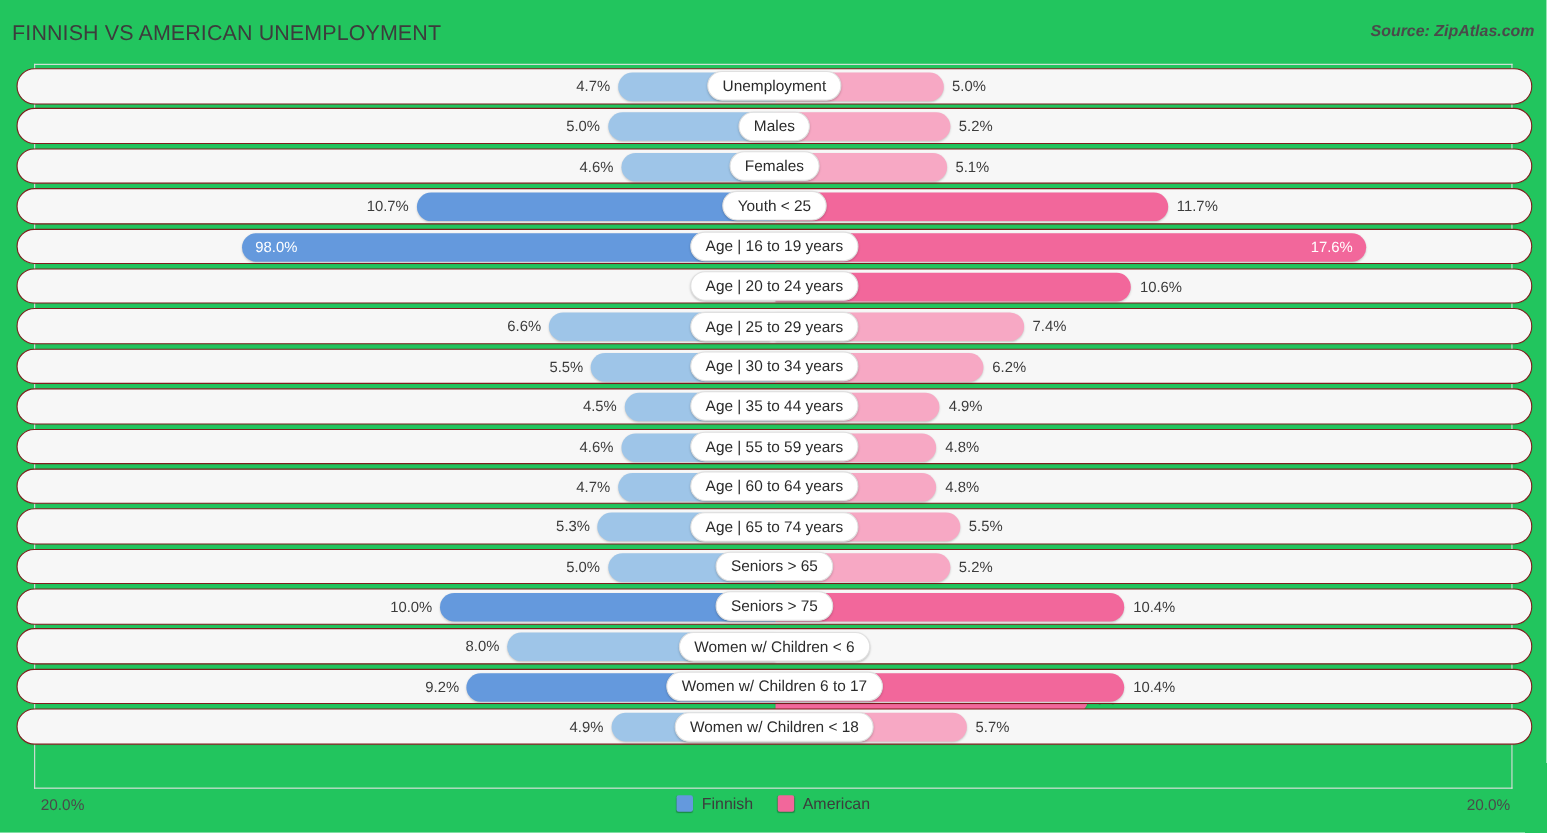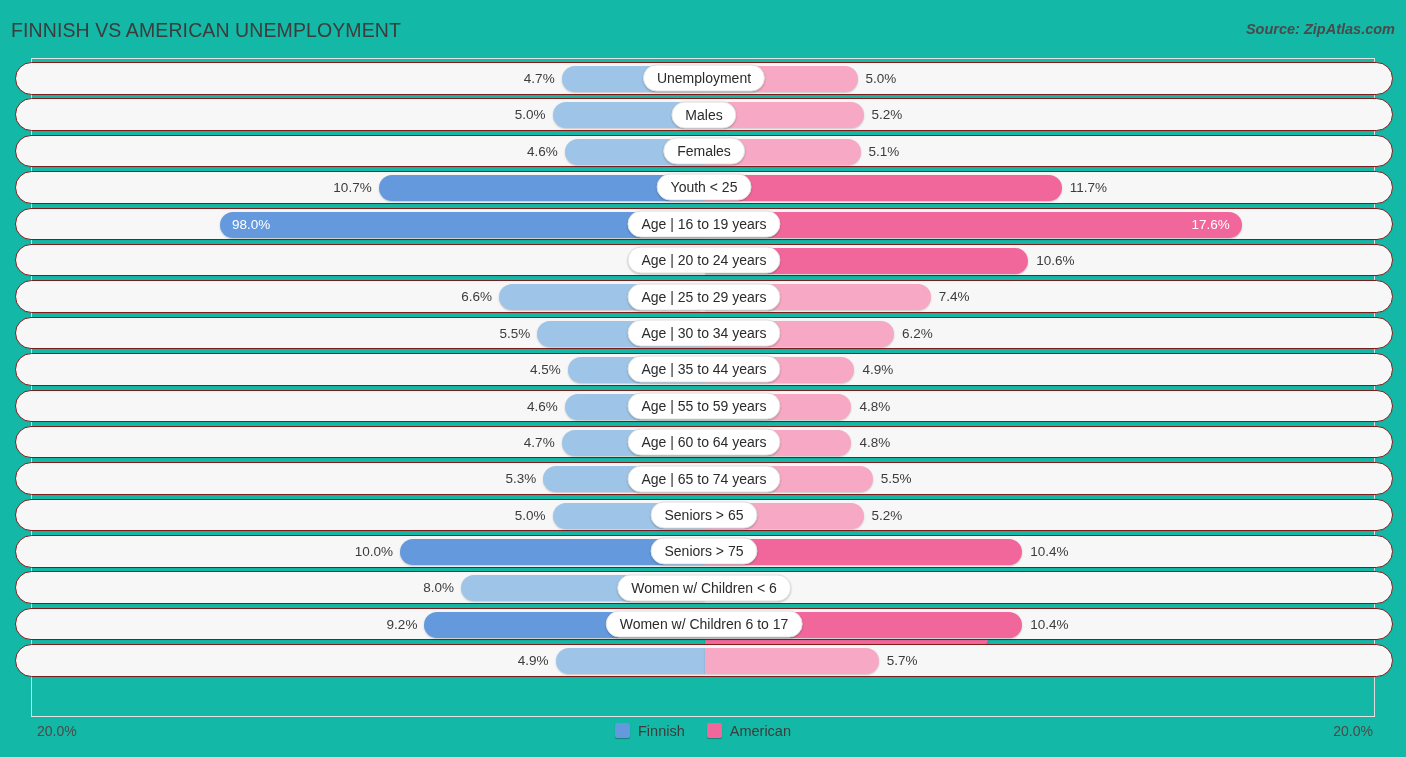--- a/index.html
+++ b/index.html
@@ -8,21 +8,21 @@
     margin: 0; padding: 0;
     width: 1406px; height: 757px;
     background: #ffffff;
     font-family: "Liberation Sans", sans-serif;
     overflow: hidden;
   }
   #app {
     position: relative;
     width: 1406px;
     height: 757px;
-    background: #14b8a6;
+    background: #22c55e;
   }
 
   
   .header {
     position: absolute;
     top: 0; left: 0;
     width: 1406px; height: 58px;
   }
   .chart-title {
     position: absolute;
@@ -365,20 +365,21 @@
         </div>
         <div class="row">
           <div class="bar-wrap" style="left: 539.55px; width: 149.45px;">
             <div class="bar left" style="width: 149.45px; background: rgb(158, 197, 232);"></div>
             <div class="val left-out">4.9%</div>
           </div>
           <div class="bar-wrap" style="left: 689px; width: 173.85px;">
             <div class="bar right" style="width: 173.85px; background: rgb(247, 168, 196);"></div>
             <div class="val right-out">5.7%</div>
           </div>
+          <div class="cat-label">Women w/ Children &lt; 18</div>
         </div>
       </div>
   </div>
 
   <div class="bottom-divider"></div>
 
   <div class="footer">
     <div class="axis-min">20.0%</div>
     <div class="axis-max">20.0%</div>
     <div class="legend" id="legend">

